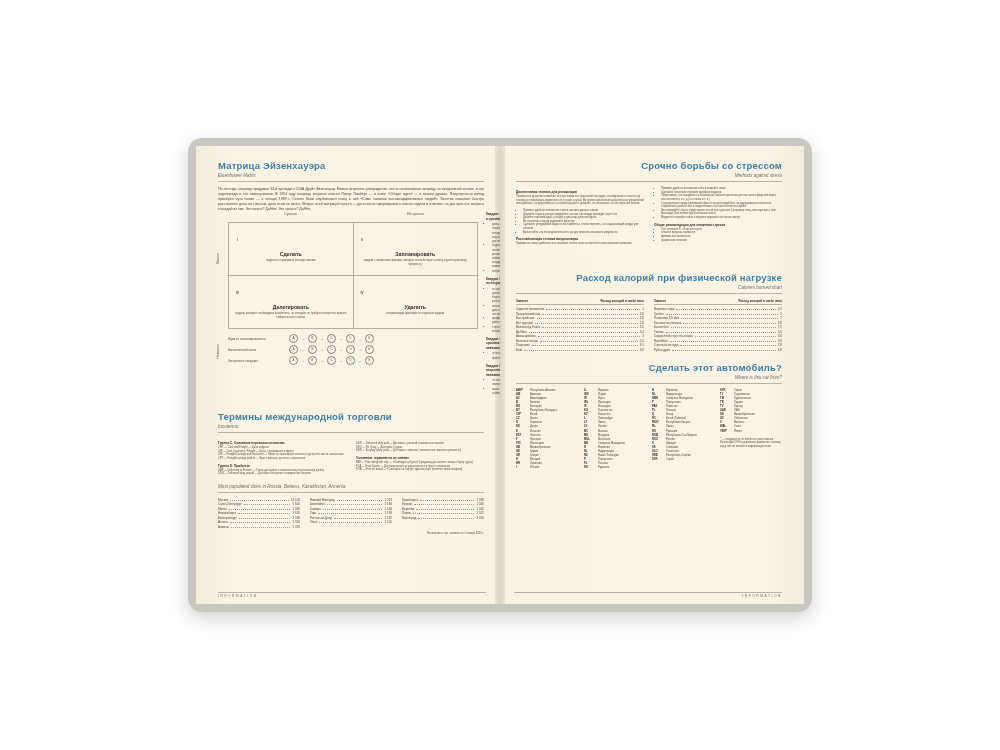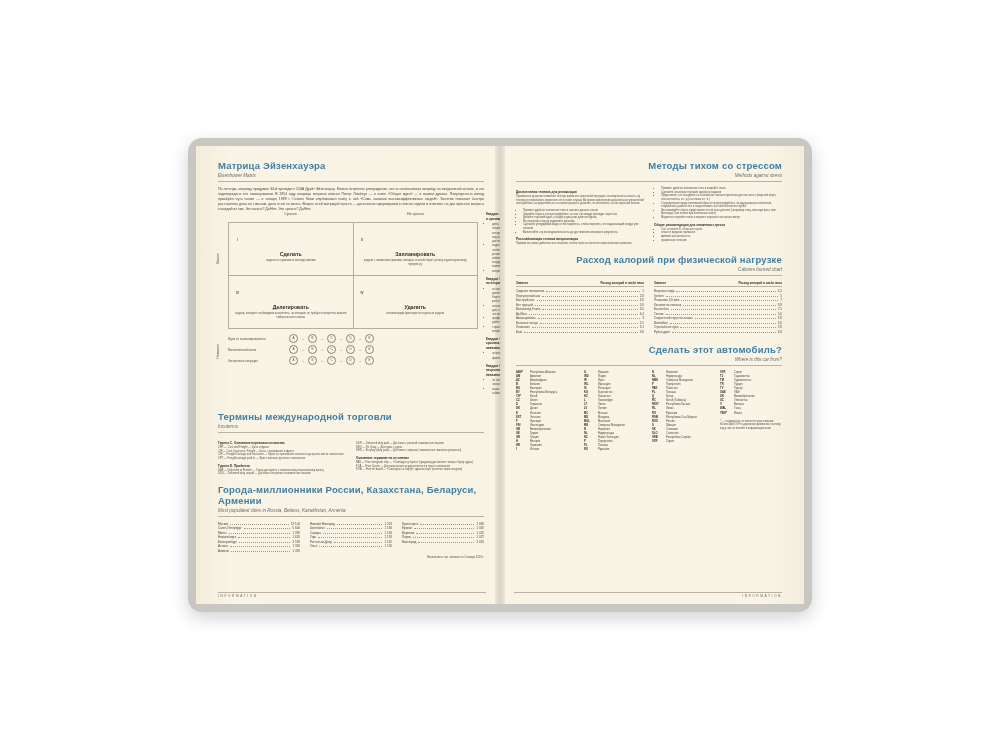--- a/index.html
+++ b/index.html
@@ -252,21 +252,20 @@
             <div class="micro">DES — Ex quay (duty paid) — Доставка с причала (таможенные пошлины уплачены)</div>
             <div class="grp-h">Основные термины на отгонение</div>
             <div class="micro">FAS — Free alongside ship — «Свободно у борта» (продавец доставляет товар к борту судна)</div>
             <div class="micro">FCA — Free Carrier — Доставка может осуществляться в пункт назначения</div>
             <div class="micro">FOB — Free on board — «Свободно на борту», франко-борт (отметка точки отгрузки)</div>
           </div>
         </div>
       </div>
 
       <div style="margin-top:8px;">
-        <div class="sect-title">Города-миллионники России, Казахстана, Беларуси, Армении</div>
         <div class="sect-sub">Most populated cities in Russia, Belarus, Kazakhstan, Armenia</div>
         <div class="rule"></div>
         <div class="two-col">
           <div class="dl">
             <div class="row">
                 <span class="nm">Москва</span>
                 <span class="dots"></span>
                 <span class="vl">13 104</span>
               </div>
             <div class="row">
@@ -363,21 +362,21 @@
         <div class="micro" style="text-align:right;margin-top:3px;">Население в тыс. человек на 1 января 2023 г.</div>
       </div>
 
       <div class="footrule l"></div>
       <div class="foot l">INFORMATION</div>
     </div>
 
     <div class="page right">
 
       <div>
-        <div class="sect-title right">Методы тихом со стрессом</div>
+        <div class="sect-title right">Срочно борьбы со стрессом</div>
         <div class="sect-sub right">Methods against stress</div>
         <div class="rule"></div>
         <div class="two-col">
           <div>
             <div class="grp-h">Дыхательная техника для релаксации</div>
             <div class="micro">Правильное дыхание позволяет быстро выйти из стрессовой ситуации, поэтому можно сказать эту технику и попробовать применить её в такие случаи. Во время выполнения дыхательных упражнений постарайтесь сосредоточиться на своём процессе дыхания, не отвлекаясь на посторонние мысли.</div>
             <ul class="micro" style="padding-left:7px;margin:3px 0 0;">
               <li>Примите удобное положение тела и начните дышать носом</li>
               <li>Закройте глаза и сконцентрируйтесь на том, как воздух проходит через нос</li>
               <li>Делайте глубокий вдох, а выдох в два раза длиннее вдоха</li>
@@ -401,21 +400,21 @@
             <ul class="micro" style="padding-left:7px;margin:0;">
               <li>Сон не менее 6—8 часов в сутки</li>
               <li>отказ от вредных привычек</li>
               <li>физическая активность</li>
               <li>правильное питание</li>
             </ul>
           </div>
         </div>
       </div>
 
-      <div style="margin-top:8px;">
+      <div style="margin-top:26px;">
         <div class="sect-title right">Расход калорий при физической нагрузке</div>
         <div class="sect-sub right">Calories burned chart</div>
         <div class="rule"></div>
         <div class="two-col">
           <div>
             <div class="cal-head">
               <div class="c1">Занятие</div>
               <div class="c2">Расход калорий в час/кг веса</div>
             </div>
             <div class="dl">

